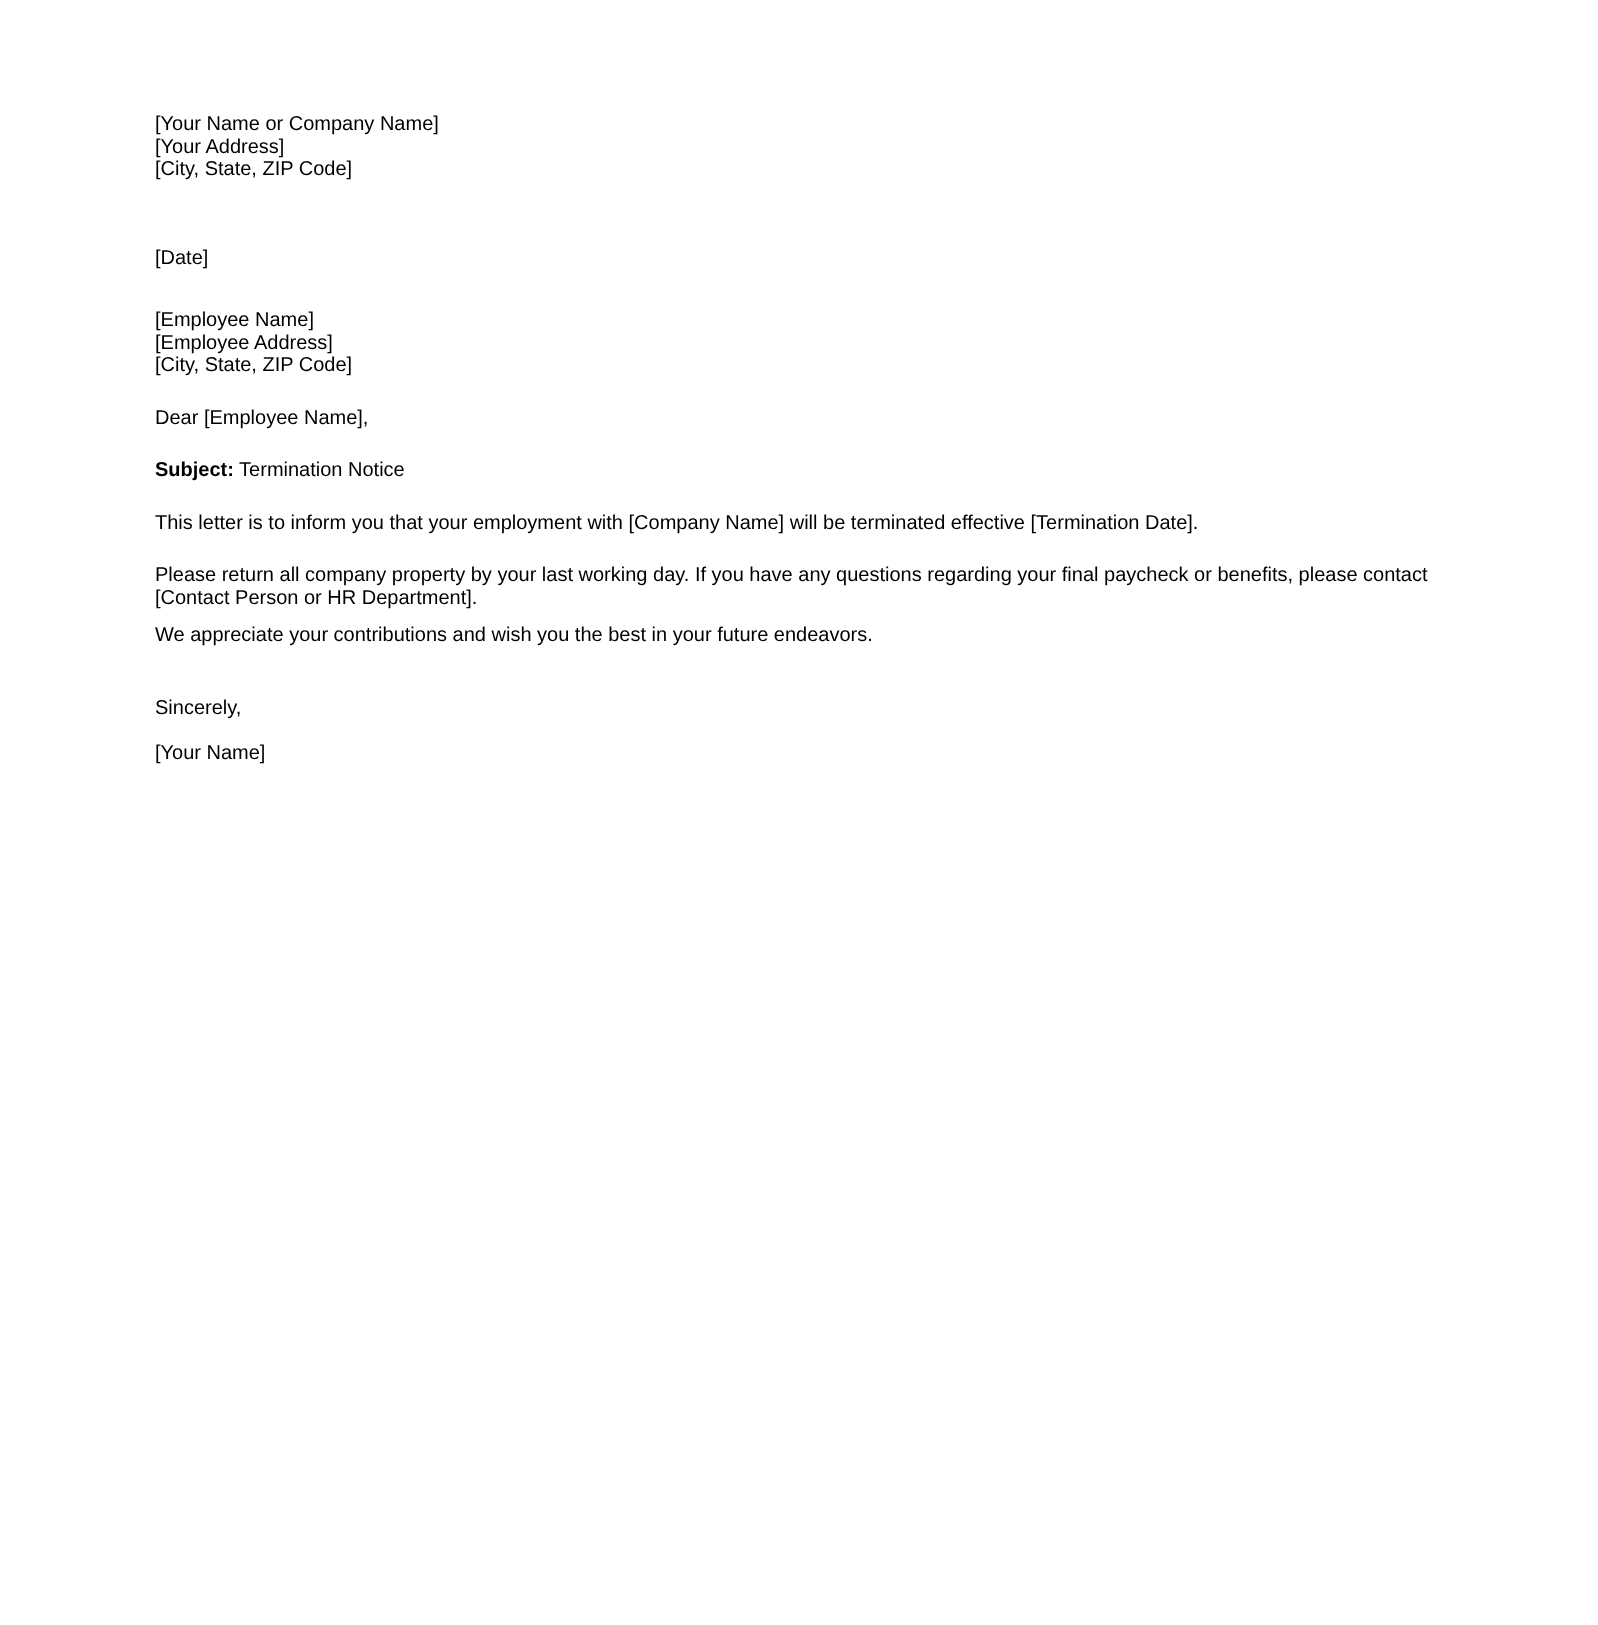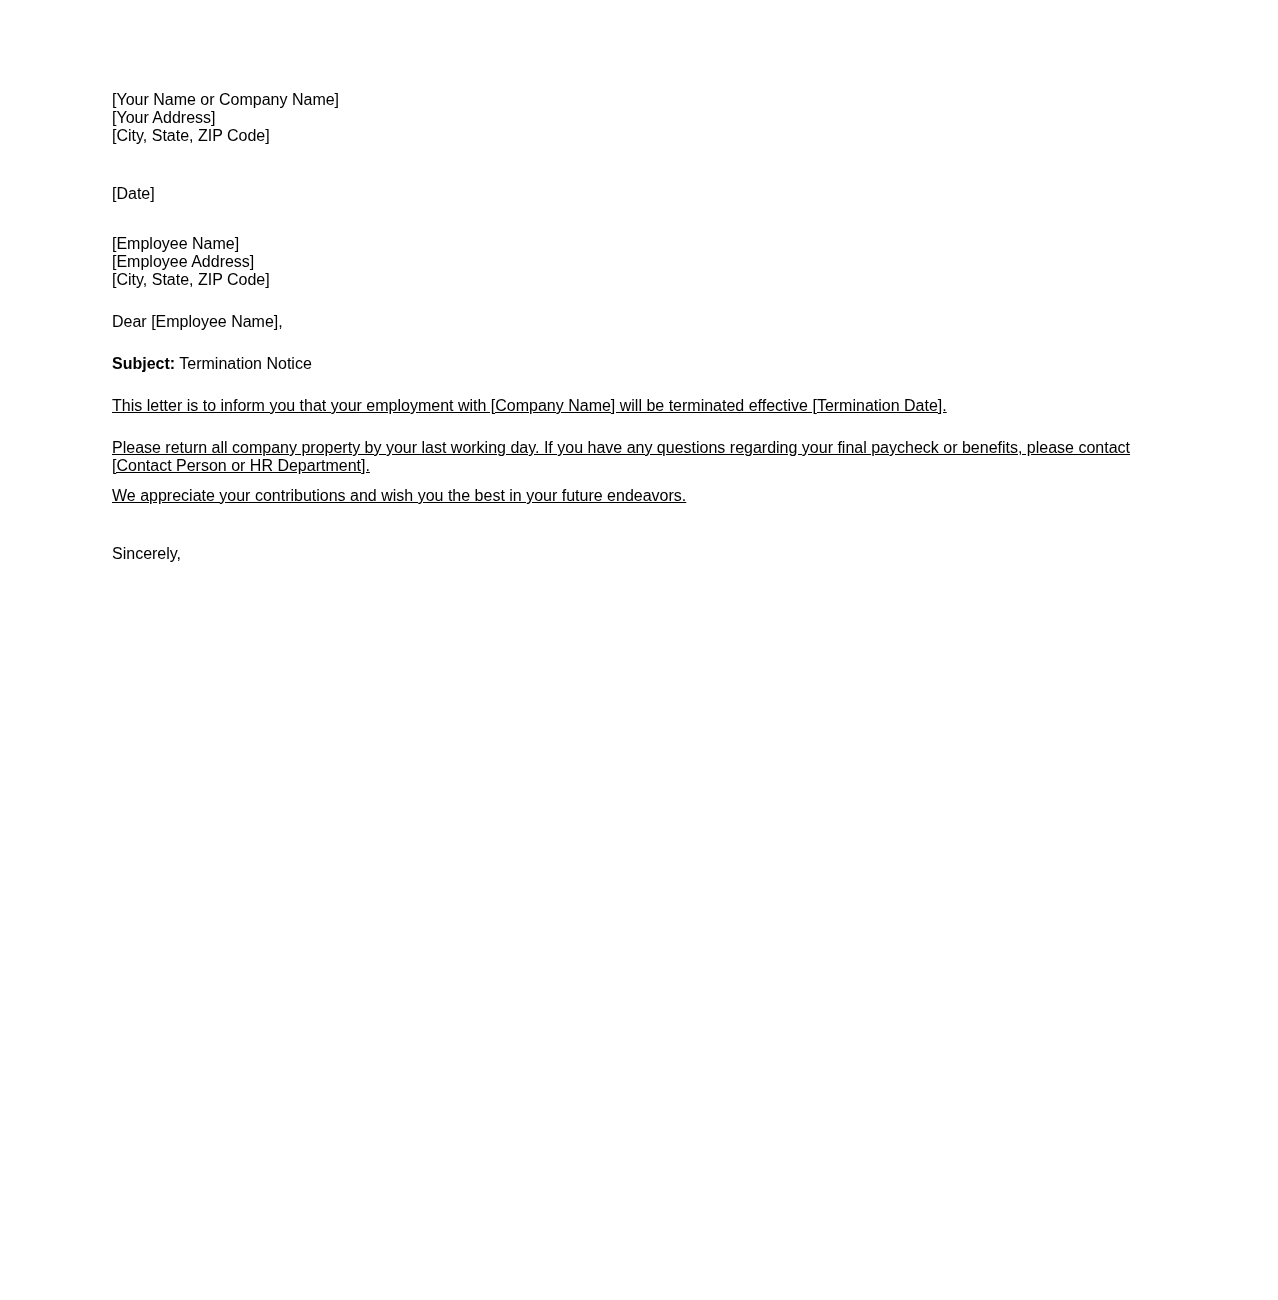--- a/index.html
+++ b/index.html
@@ -12,30 +12,30 @@
       height: 1300px;
       position: relative;
       overflow: hidden;
       font-family: "Liberation Sans", sans-serif;
       font-size: 16px;
       line-height: 18px;
       color: #000000;
     }
     .letter {
       position: absolute;
-      left: 112px;
+      left: 124px;
       top: 91px;
       width: 1040px;
     }
     .block { margin: 0; }
     .line { display: block; white-space: nowrap; }
-    .wrap { display: block; white-space: normal; text-decoration: underline; }
+    .wrap { display: block; white-space: normal; }
     .bold { font-weight: bold; }
     .sender { margin-top: 0; }
-    .date { margin-top: 40px; }
+    .date { margin-top: 53px; }
     .recipient { margin-top: 32px; }
     .subject { margin-top: 24px; }
     .salutation { margin-top: 24px; }
     .p1 { margin-top: 24px; }
     .p2 { margin-top: 24px; }
     .p3 { margin-top: 12px; }
     .closing { margin-top: 40px; }
     .signature { margin-top: 18px; }
   </style>
 </head>
@@ -78,15 +78,16 @@
 
   <div class="block p3">
     <span class="wrap">We appreciate your contributions and wish you the best in your future endeavors.</span>
   </div>
 
   <div class="block closing">
     <span class="line">Sincerely,</span>
   </div>
 
   <div class="block signature">
+    <span class="line">[Your Name]</span>
   </div>
 
 </div>
 
 </body></html>

